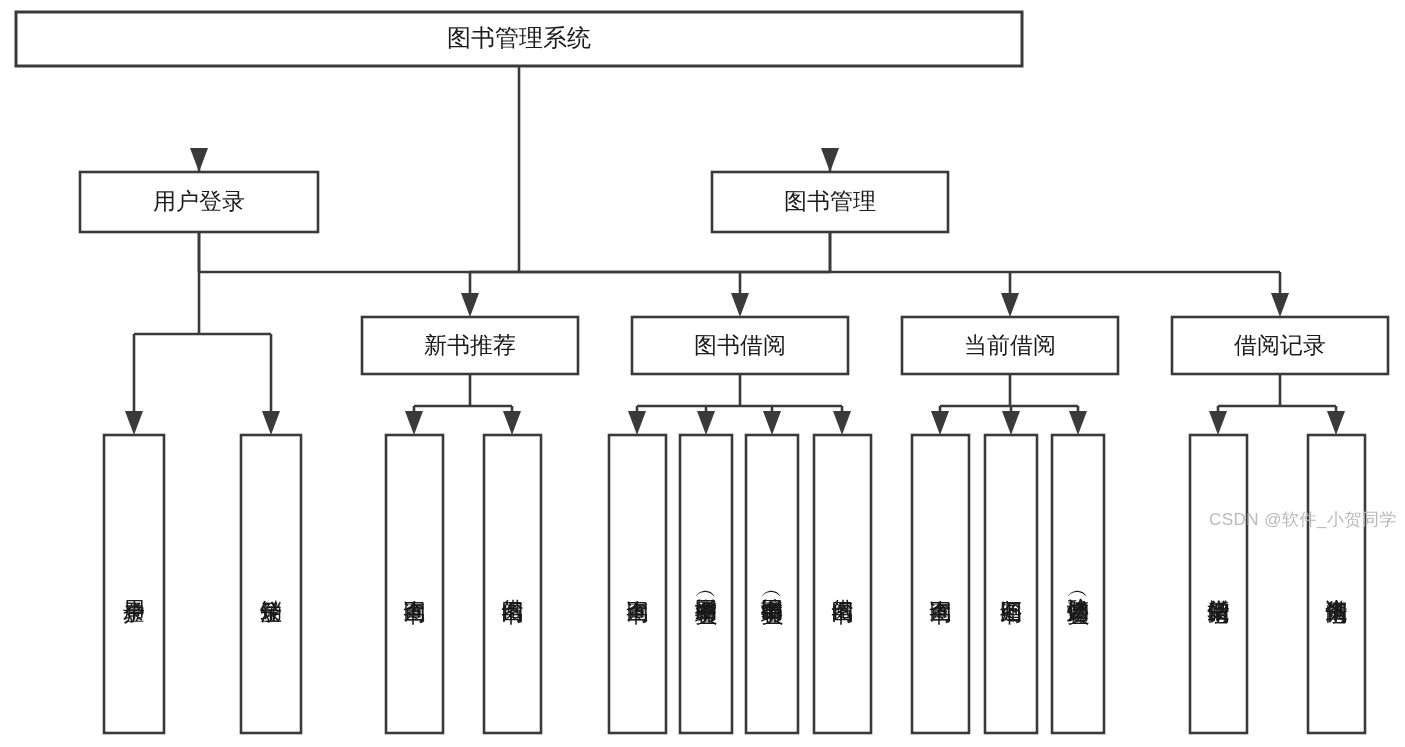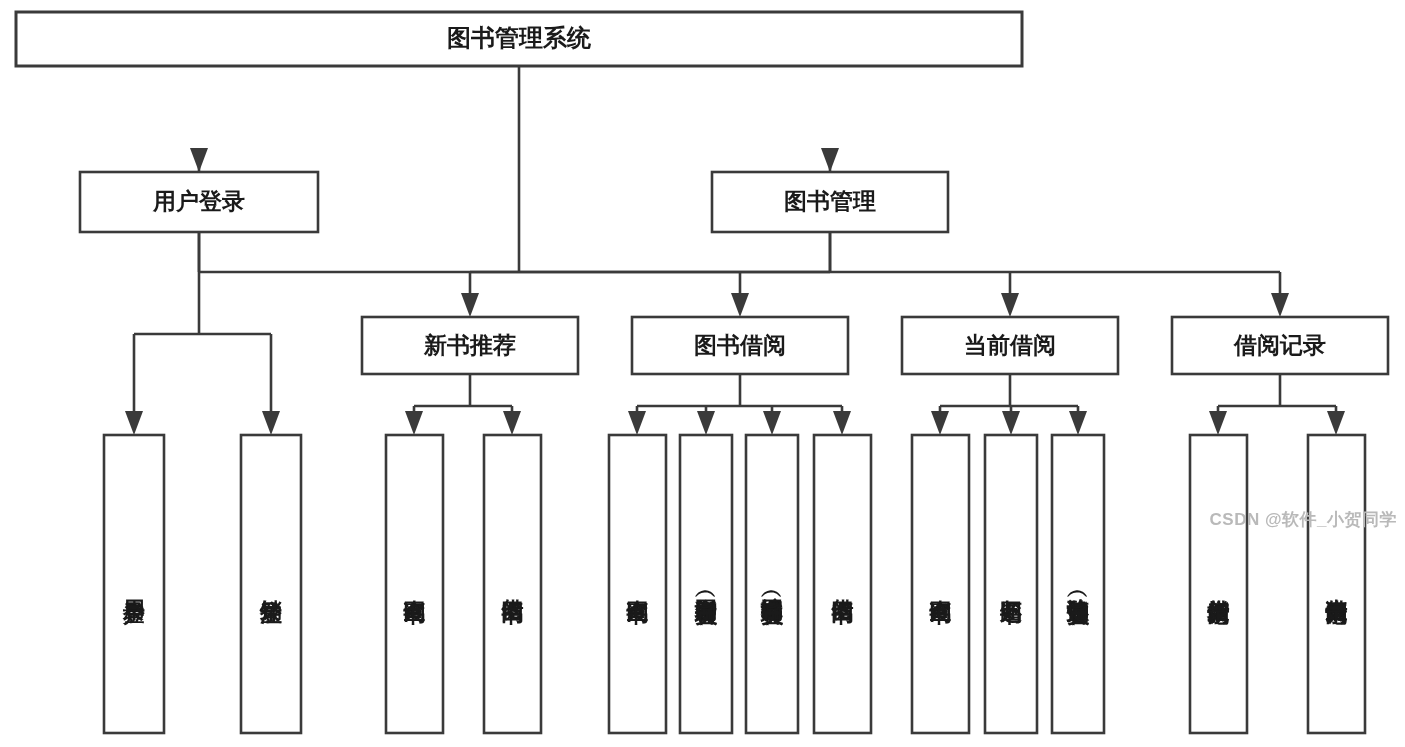--- a/index.html
+++ b/index.html
@@ -13,21 +13,20 @@
     position: relative;
     overflow: hidden;
     font-family: "Liberation Sans", "DejaVu Sans", sans-serif;
   }
   #diagram-root {
     position: absolute;
     left: 0;
     top: 0;
     width: 1405px;
     height: 535px;
-    font-weight: bold;
   }
   svg.flow {
     display: block;
     width: 1405px;
     height: 747px;
   }
   .node-rect {
     fill: #ffffff;
     stroke: #3a3a3a;
     stroke-width: 2.6;

